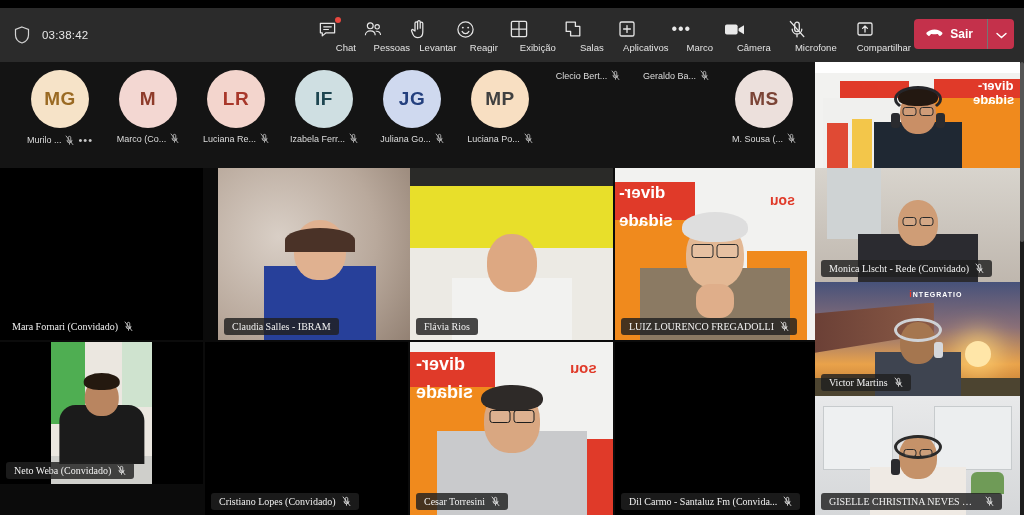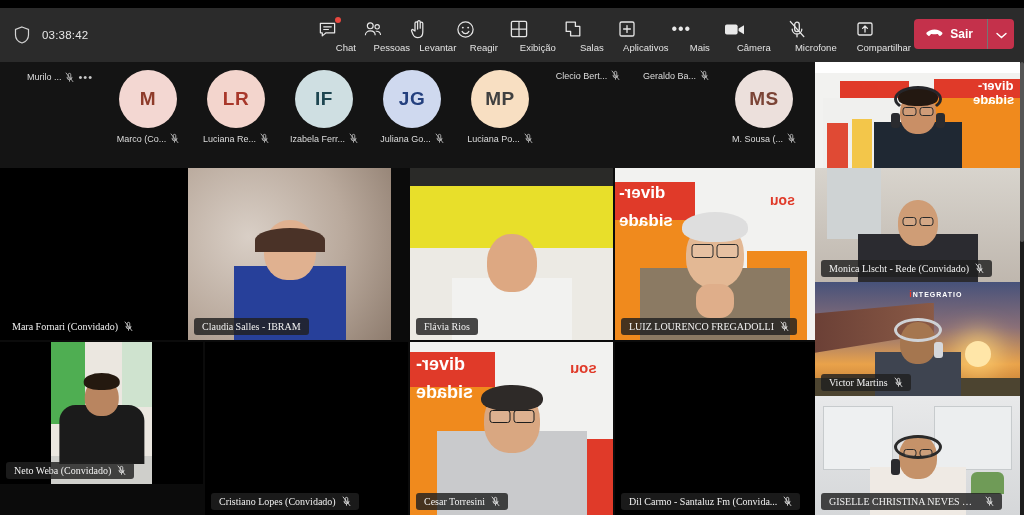--- a/index.html
+++ b/index.html
@@ -208,21 +208,21 @@
             <path d="M9 5.6v6.8M5.6 9h6.8" stroke="#e6e6e6" stroke-width="1.3" stroke-linecap="round"></path>
           </svg>
         </span>
         <span class="lbl">Aplicativos</span>
       </div>
 
       <div class="tbtn">
         <span class="ico">
             <span class="dots3">•••</span>
           </span>
-        <span class="lbl">Mais</span>
+        <span class="lbl">Marco</span>
       </div>
     </div>
 
     <div class="tb-right">
 
       <div class="tbtn wide">
         <span class="ico">
           <svg width="22" height="15" viewBox="0 0 22 15">
             <rect x="1" y="2.4" width="12.6" height="10.2" rx="1.8" fill="#e9e9e9"></rect>
             <path d="M14.6 6.4l5.4-3.2v9l-5.4-3.2z" fill="#e9e9e9"></path>
@@ -269,20 +269,21 @@
               </svg>
           </span>
         </div>
       </div>
     </div>
   </div>
 
   <div class="avatar-row">
 
     <div class="av-cell">
+      <div class="avatar" style="background:#f6e3c8;color:#9a6a23">MG</div>
       <div class="av-name">
         <span class="nm">Murilo ...</span>
         <svg class="micoff" viewBox="0 0 10 12">
             <path d="M5 1.4a1.4 1.4 0 011.4 1.4v3a1.4 1.4 0 01-2.8 0v-3A1.4 1.4 0 015 1.4z" fill="none" stroke="#c9c9c9" stroke-width=".9"></path>
             <path d="M2.2 5.8A2.8 2.8 0 007.8 5.8M5 8.6v1.6" fill="none" stroke="#c9c9c9" stroke-width=".9" stroke-linecap="round"></path>
             <path d="M1.2 1l7.6 9.6" stroke="#c9c9c9" stroke-width=".9" stroke-linecap="round"></path>
           </svg>
         <span class="dots3" style="font-size:11px;color:#c9c9c9">•••</span>
       </div>
     </div>
@@ -389,21 +390,21 @@
       <div class="namebar plain">
         <span class="tn">Mara Fornari (Convidado)</span>
         <svg class="micoff" viewBox="0 0 10 12">
             <path d="M5 1.4a1.4 1.4 0 011.4 1.4v3a1.4 1.4 0 01-2.8 0v-3A1.4 1.4 0 015 1.4z" fill="none" stroke="#ddd" stroke-width=".9"></path>
             <path d="M2.2 5.8A2.8 2.8 0 007.8 5.8M5 8.6v1.6" fill="none" stroke="#ddd" stroke-width=".9" stroke-linecap="round"></path>
             <path d="M1.2 1l7.6 9.6" stroke="#ddd" stroke-width=".9" stroke-linecap="round"></path>
           </svg>
       </div>
     </div>
 
-    <div class="tile" style="left:188px;top:0;width:203px;height:172px">
+    <div class="tile" style="left:218px;top:0;width:203px;height:172px">
       <div class="media">
         <div class="bg-blur"></div>
         <div class="person" style="bottom:0;width:112px;height:74px;background:#27409a"></div>
         <div class="person head" style="bottom:60px;width:52px;height:60px;background:#e0b190"></div>
         <div class="hair" style="left:50%;transform:translateX(-50%);bottom:60px;width:72px;height:70px;background:#4a3227;z-index:-1"></div>
         <div class="person" style="bottom:88px;width:70px;height:24px;background:#4a3227;border-radius:50% 50% 0 0"></div>
       </div>
       <div class="namebar">
         <span class="tn">Claudia Salles - IBRAM</span>
       </div>

